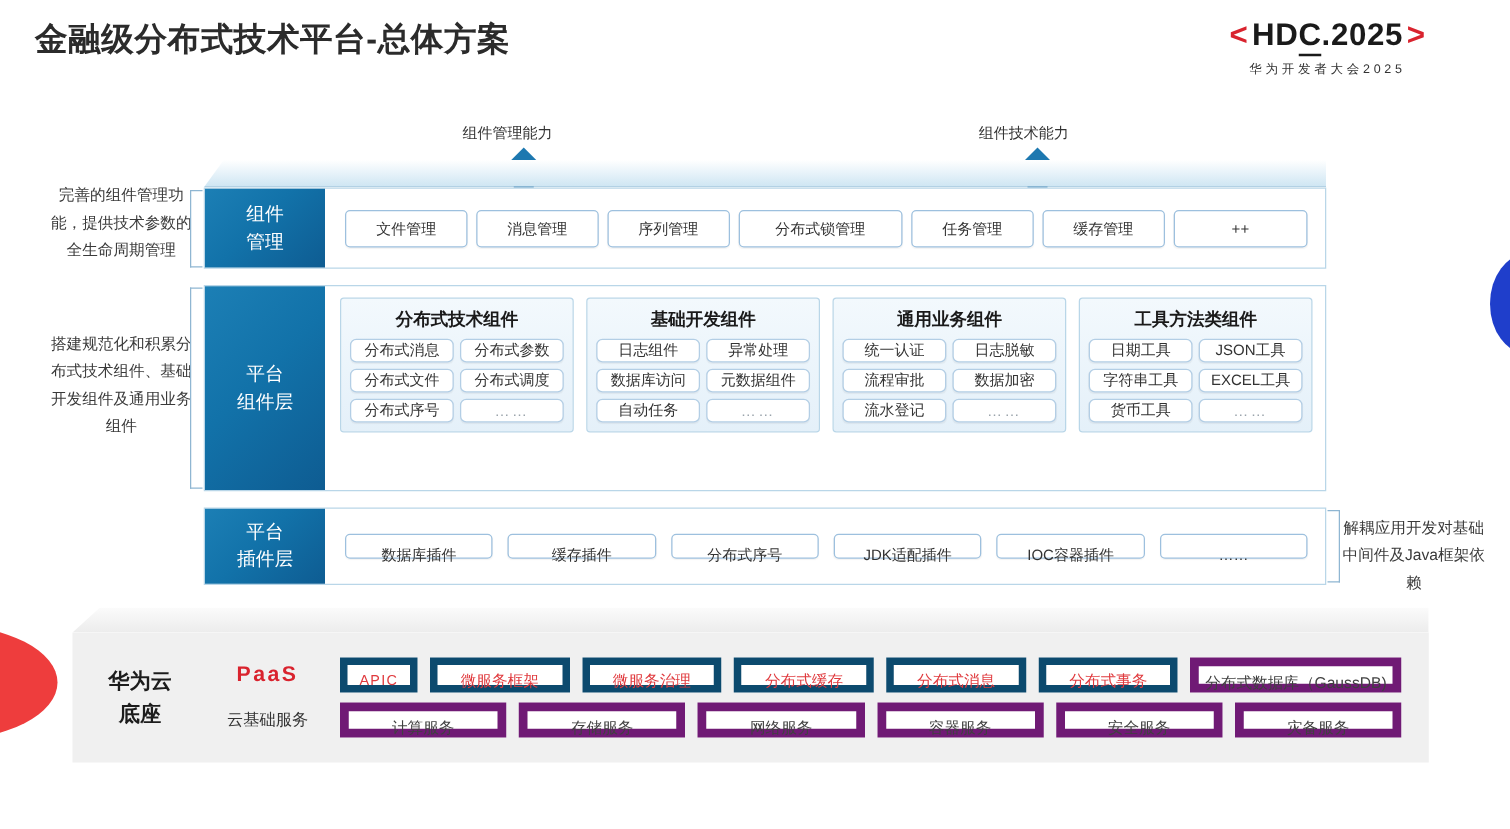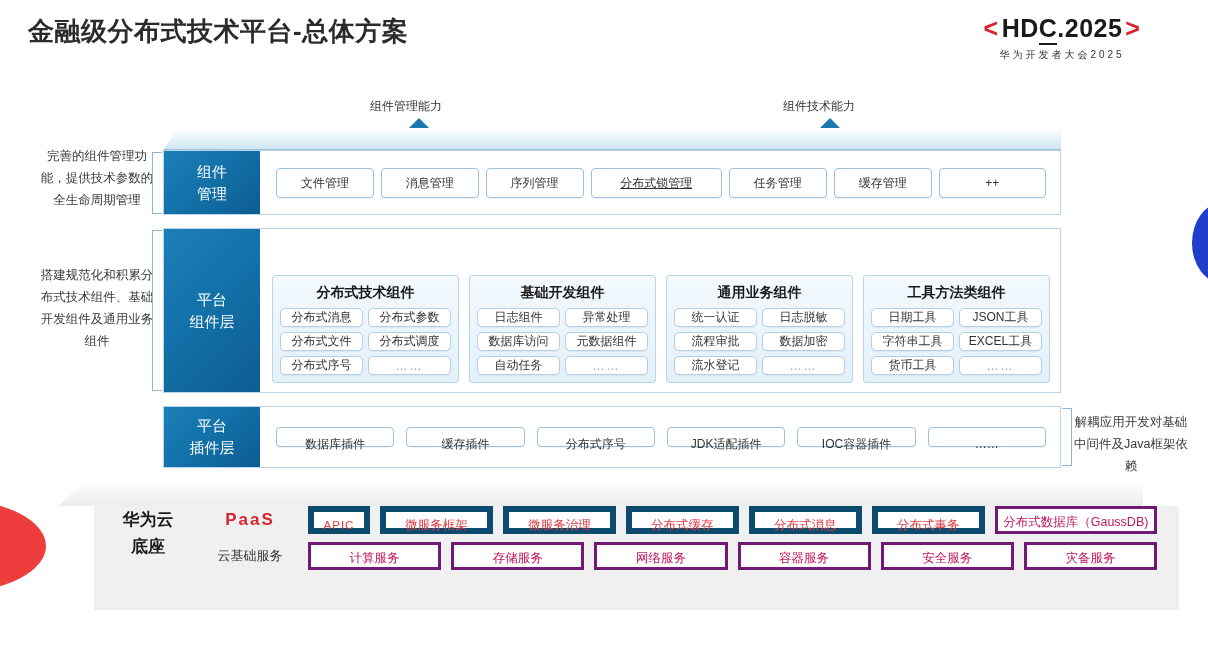--- a/index.html
+++ b/index.html
@@ -91,21 +91,21 @@
   }
   .chip {
     border: 1px solid #9dc0de; border-radius: 4px; background: #ffffff;
     font-size: 12px; color: #333; text-align: center;
     height: 30px; line-height: 28px; flex: 1;
     box-shadow: 0 1px 1px rgba(0,0,0,.05);
   }
 
   
   #layer-comp { left: 163px; top: 228px; width: 898px; height: 165px; }
-  #layer-comp .layer-body { padding: 9px 10px 9px 12px; gap: 10px; align-items: flex-end; }
+  #layer-comp .layer-body { padding: 9px 10px 9px 12px; gap: 10px; align-items: flex-start; }
   .group {
     flex: 1; border: 1px solid #b9d6e8; border-radius: 3px;
     background: linear-gradient(to bottom, #f3f9fd 0%, #e4f0f9 100%);
     display: flex; flex-direction: column; padding: 5px 7px 7px;
   }
   .group-title {
     font-size: 14px; font-weight: bold; color: #1a1a1a;
     text-align: center; padding: 3px 0 6px;
   }
   .group-grid {
@@ -145,39 +145,39 @@
   .base-bevel {
     position: absolute; left: 58px; top: 486px;
     width: 1085px; height: 20px;
     background: linear-gradient(to bottom, #fbfbfb, #ececec);
     clip-path: polygon(22px 0, 1085px 0, 1085px 20px, 0 20px);
   }
   .base-panel {
     position: absolute; left: 58px; top: 506px;
     width: 1085px; height: 104px;
     background: #f0f0f0;
-    display: flex;  margin-left: 36px;
+    display: flex; align-items: center;
   }
   .base-title {
     width: 108px; flex: 0 0 108px; text-align: center;
     font-size: 17px; font-weight: bold; color: #1c1c1c; line-height: 1.6;
   }
   .base-rows { flex: 1; display: flex; flex-direction: column; gap: 8px; padding-right: 22px; }
   .base-row { display: flex; align-items: center; gap: 10px; }
   .base-row-label {
     width: 96px; flex: 0 0 96px; text-align: center; white-space: nowrap;
   }
   .paas-label { font-size: 17px; font-weight: bold; color: #d9232e; letter-spacing: 2px; }
   .cloud-label { font-size: 13px; color: #333; }
   .pill {
     height: 28px; line-height: 26px; text-align: center;
     font-size: 12.5px; background: #ffffff; flex: 1;
   }
   .pill.red { border: 6px solid #0c4a6e; color: #e03a3e; }
-  .pill.gray { border: 3px solid #701a75; color: #be185d; }
+  .pill.gray { border: 7px solid #701a75; color: #404040; }
   .pill.apic { flex: 0 0 62px; letter-spacing: 1px; font-size: 11.5px; }
   .pill.gauss { flex: 1.55; }
 </style>
 </head>
 <body>
 
 <div id="page">
 
   <div class="red-wedge"></div>
   <div class="blue-lens"></div>
@@ -214,21 +214,21 @@
 
   <div class="layer" id="layer-mgmt">
     <div class="layer-label">
       <span>组件</span>
       <span>管理</span>
     </div>
     <div class="layer-body" id="mgmt-items">
         <div class="chip">文件管理</div>
         <div class="chip">消息管理</div>
         <div class="chip">序列管理</div>
-        <div class="chip" style="flex: 1.35 1 0%; text-decoration: underline;">分布式锁管理</div>
+        <div class="chip" style="flex: 1.35 1 0%;">分布式锁管理</div>
         <div class="chip">任务管理</div>
         <div class="chip">缓存管理</div>
         <div class="chip" style="flex: 1.1 1 0%;">++</div>
       </div>
   </div>
 
   <div class="layer" id="layer-comp">
     <div class="layer-label">
       <span>平台</span>
       <span>组件层</span>

